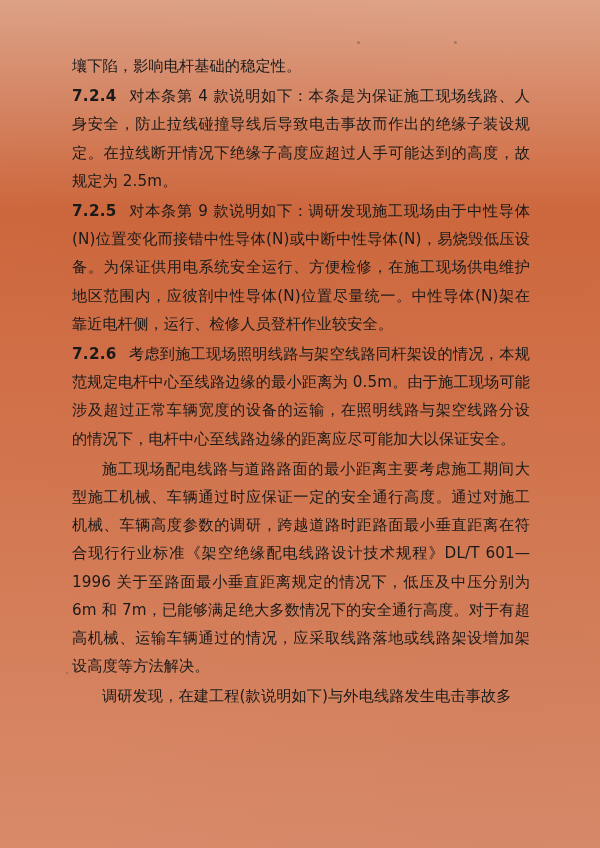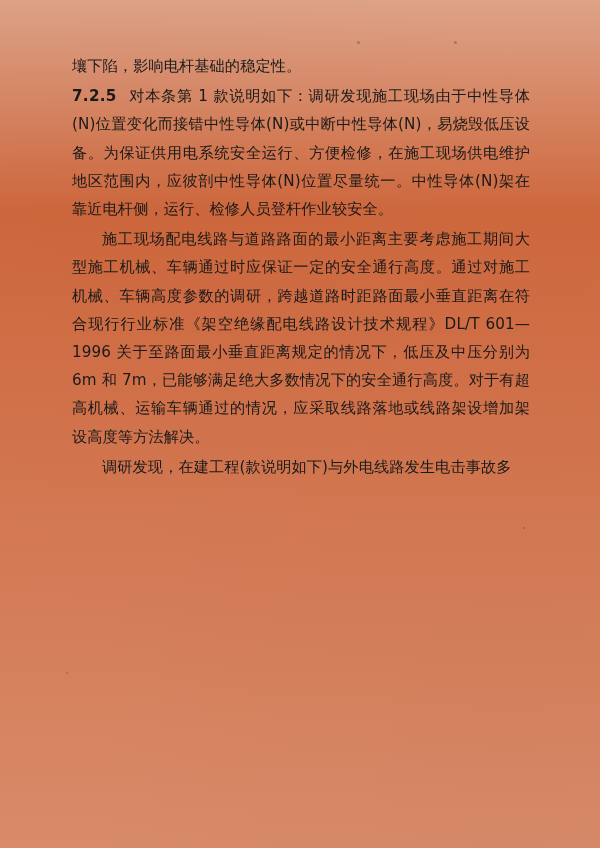--- a/index.html
+++ b/index.html
@@ -111,25 +111,31 @@
   <span class="speck" style="left:523px; top:527px; width:2px; height:2px;"></span>
   <span class="speck" style="left:66px; top:672px; width:2px; height:2px;"></span>
 
   <div class="content">
 
     <p class="para">
       <span>壤下陷，影响电杆基础的稳定性。</span>
     </p>
 
 
+    <p class="para">
+      <span class="secnum">7.2.4</span><span class="gap"></span><span>对本条第 4 款说明如下：本条是为保证施工现场线路、人身安全，防止拉线碰撞导线后导致电击事故而作出的绝缘子装设规定。在拉线断开情况下绝缘子高度应超过人手可能达到的高度，故规定为 2.5m。</span>
+    </p>
 
     <p class="para">
-      <span class="secnum">7.2.5</span><span class="gap"></span><span>对本条第 1 款说明如下：调研发现施工现场由于中性导体(N)位置变化而接错中性导体(N)或中断中性导体(N)，易烧毁低压设备。为保证供用电系统安全运行、方便检修，在施工现场供电维护地区范围内，应彼剖中性导体(N)位置尽量统一。中性导体(N)架在靠近电杆侧，运行、检修人员登杆作业较安全。</span>
+      <span class="secnum">7.2.5</span><span class="gap"></span><span>对本条第 9 款说明如下：调研发现施工现场由于中性导体(N)位置变化而接错中性导体(N)或中断中性导体(N)，易烧毁低压设备。为保证供用电系统安全运行、方便检修，在施工现场供电维护地区范围内，应彼剖中性导体(N)位置尽量统一。中性导体(N)架在靠近电杆侧，运行、检修人员登杆作业较安全。</span>
     </p>
 
+    <p class="para">
+      <span class="secnum">7.2.6</span><span class="gap"></span><span>考虑到施工现场照明线路与架空线路同杆架设的情况，本规范规定电杆中心至线路边缘的最小距离为 0.5m。由于施工现场可能涉及超过正常车辆宽度的设备的运输，在照明线路与架空线路分设的情况下，电杆中心至线路边缘的距离应尽可能加大以保证安全。</span>
+    </p>
 
     <p class="para indent">
       <span>施工现场配电线路与道路路面的最小距离主要考虑施工期间大型施工机械、车辆通过时应保证一定的安全通行高度。通过对施工机械、车辆高度参数的调研，跨越道路时距路面最小垂直距离在符合现行行业标准《架空绝缘配电线路设计技术规程》DL/T 601—1996 关于至路面最小垂直距离规定的情况下，低压及中压分别为 6m 和 7m，已能够满足绝大多数情况下的安全通行高度。对于有超高机械、运输车辆通过的情况，应采取线路落地或线路架设增加架设高度等方法解决。</span>
     </p>
 
     <p class="para indent">
       <span>调研发现，在建工程(款说明如下)与外电线路发生电击事故多</span>
     </p>
 
   </div>

